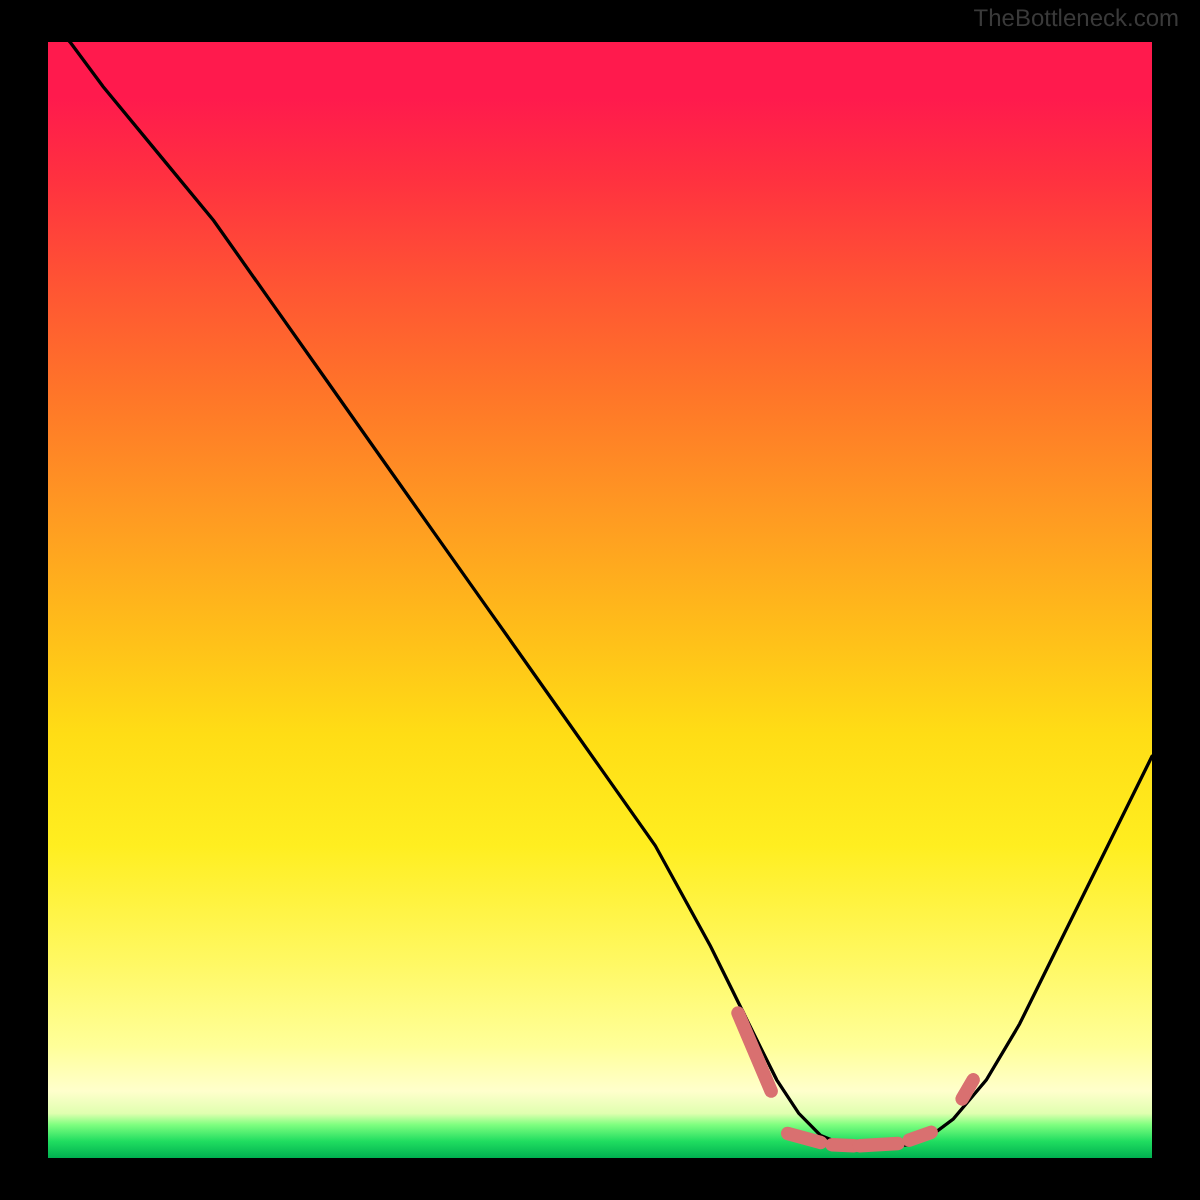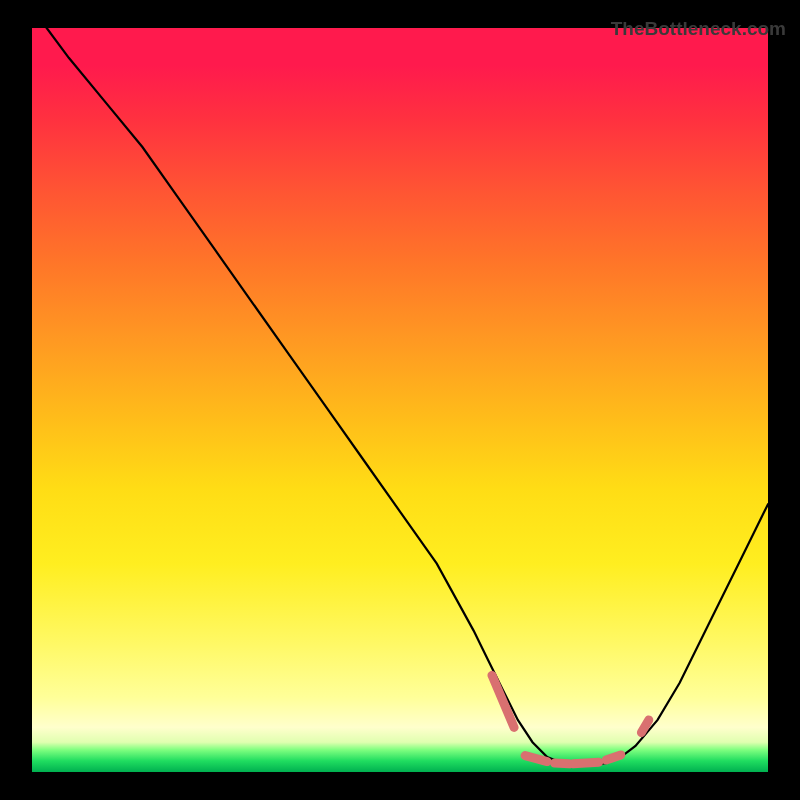--- a/index.html
+++ b/index.html
@@ -6,25 +6,25 @@
   body {
     width: 800px;
     height: 800px;
     background: #000000;
     position: relative;
     font-family: Arial, sans-serif;
     overflow: hidden;
   }
   .watermark {
     position: absolute;
-    top: 18px;
+    top: 4px;
     right: 14px;
     color: #3a3a3a;
-    font-size: 19px;
-    font-weight: bold;
+    font-size: 16px;
+    font-weight: normal;
     z-index: 10;
   }
   .plot-area {
     position: absolute;
     left: 32px;
     top: 28px;
     width: 736px;
     height: 744px;
   }
   .gradient-bg {

